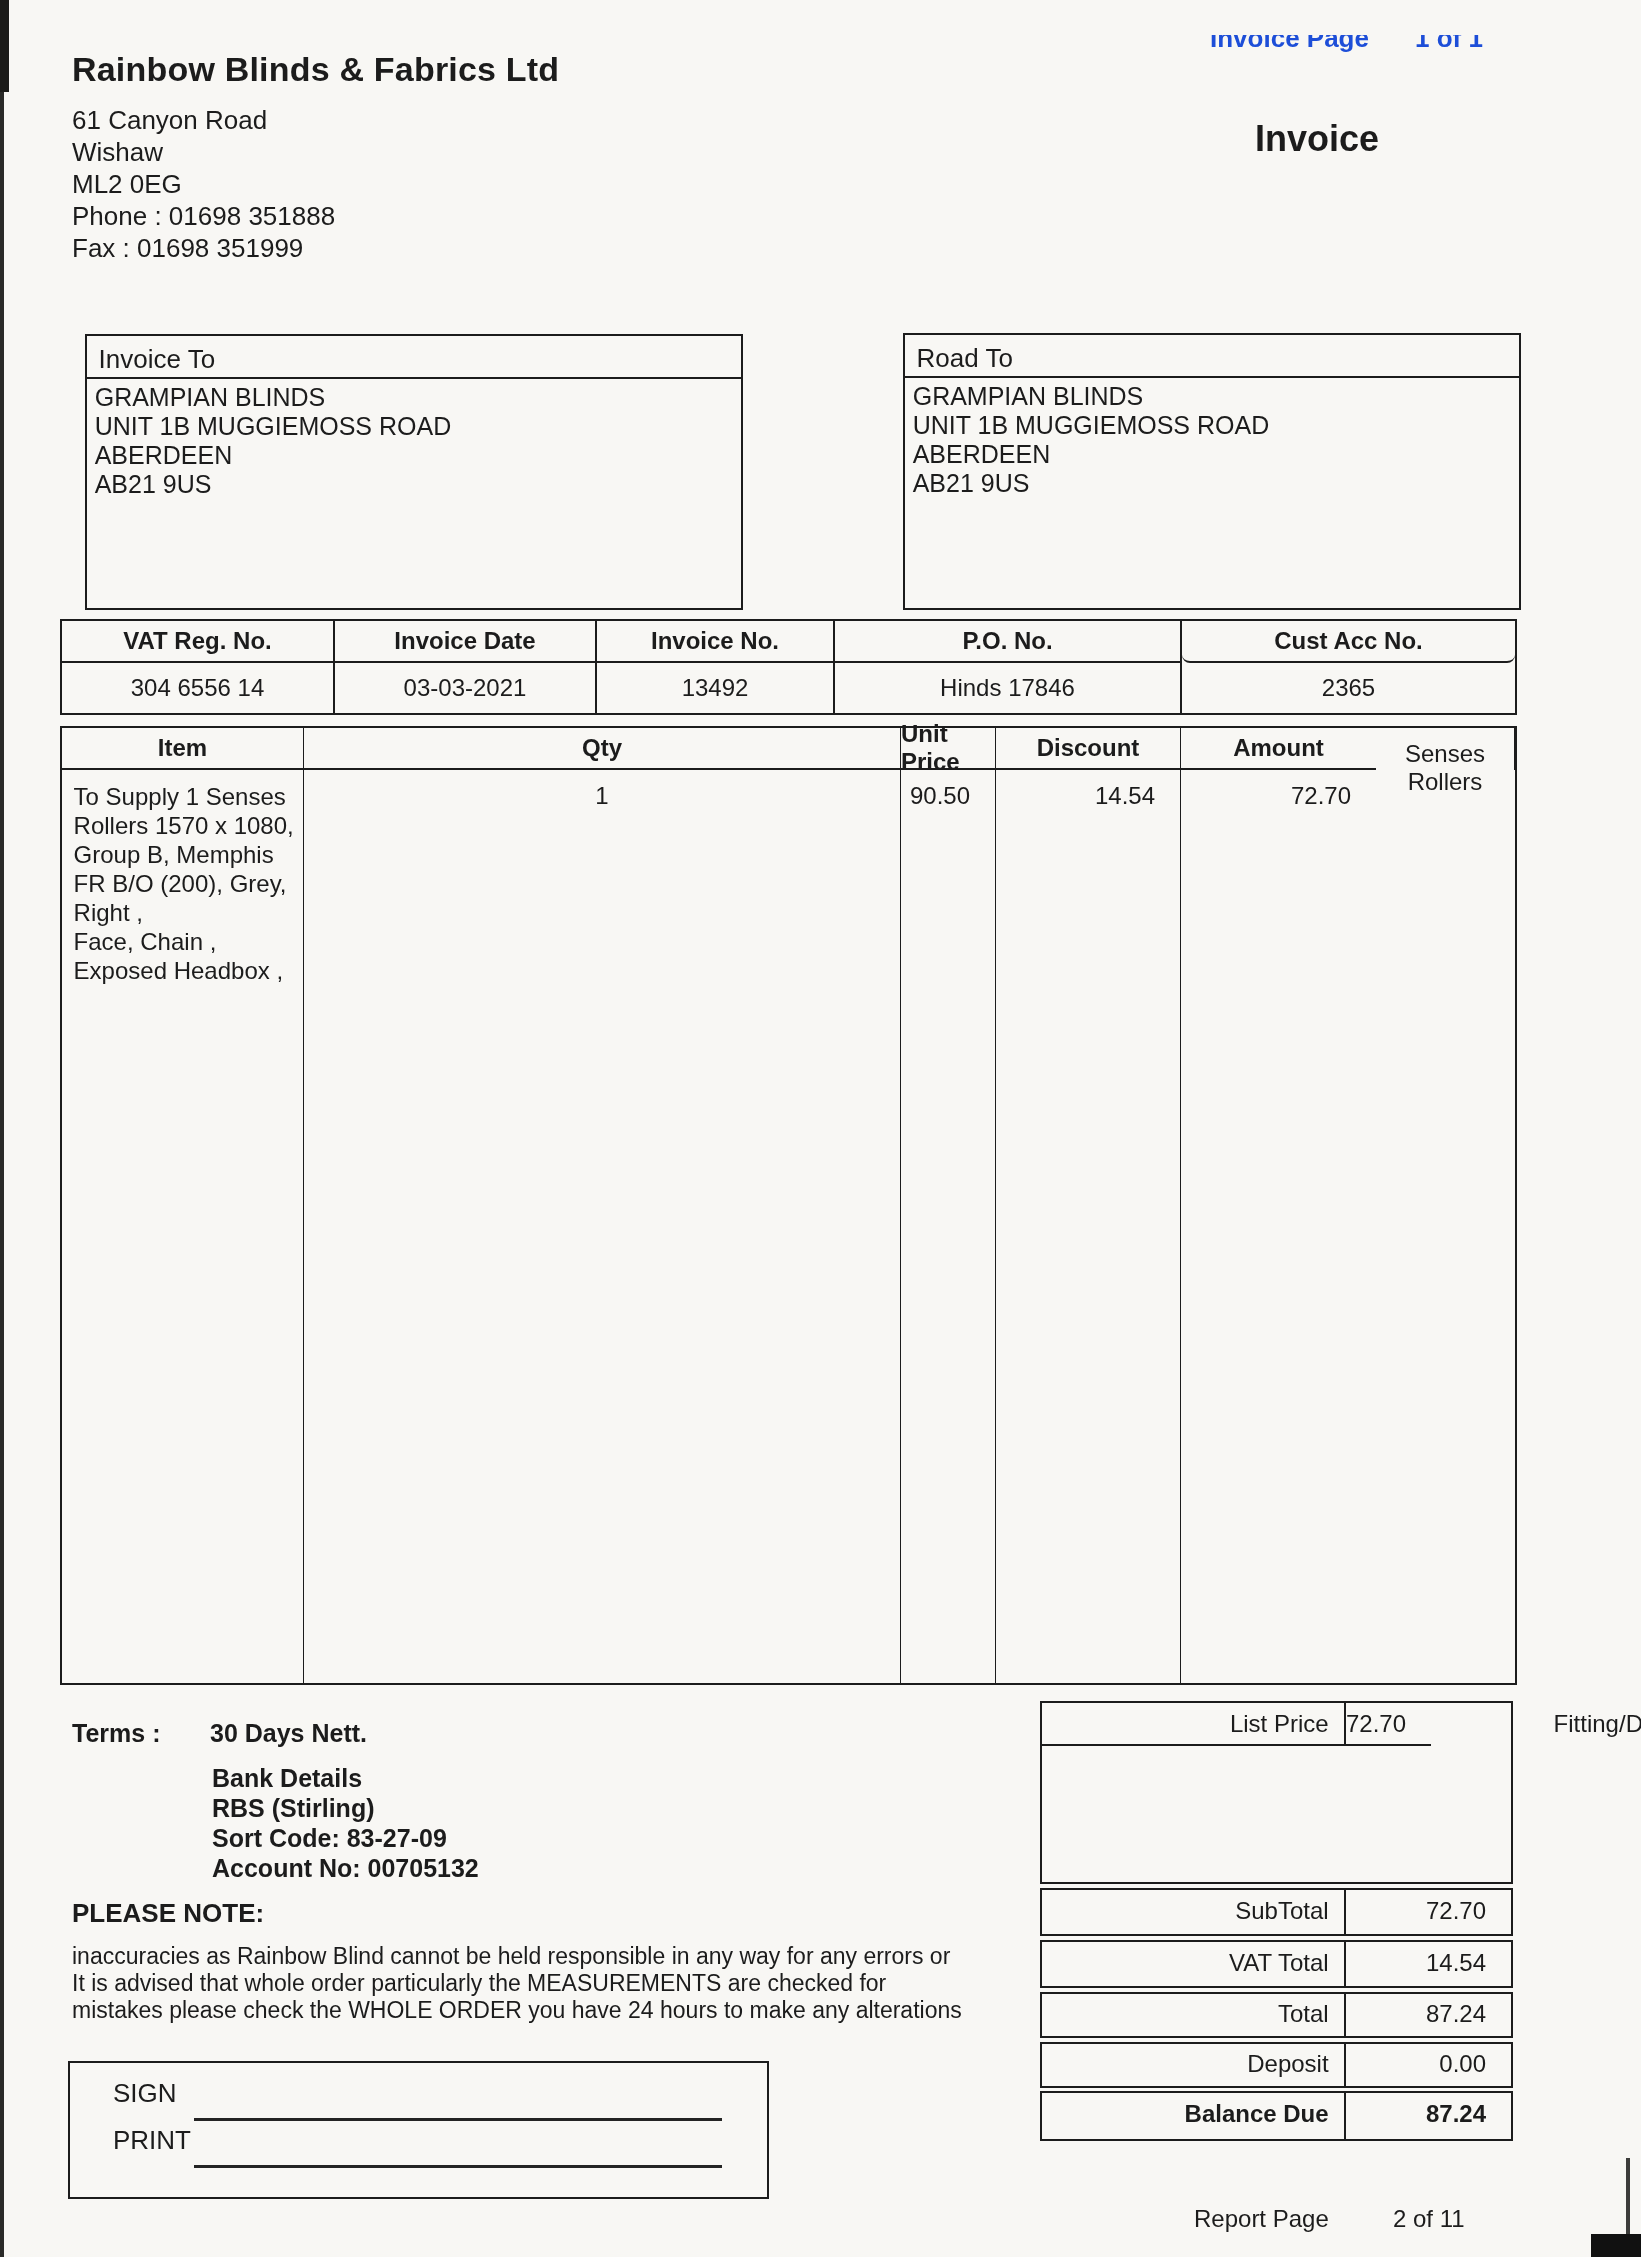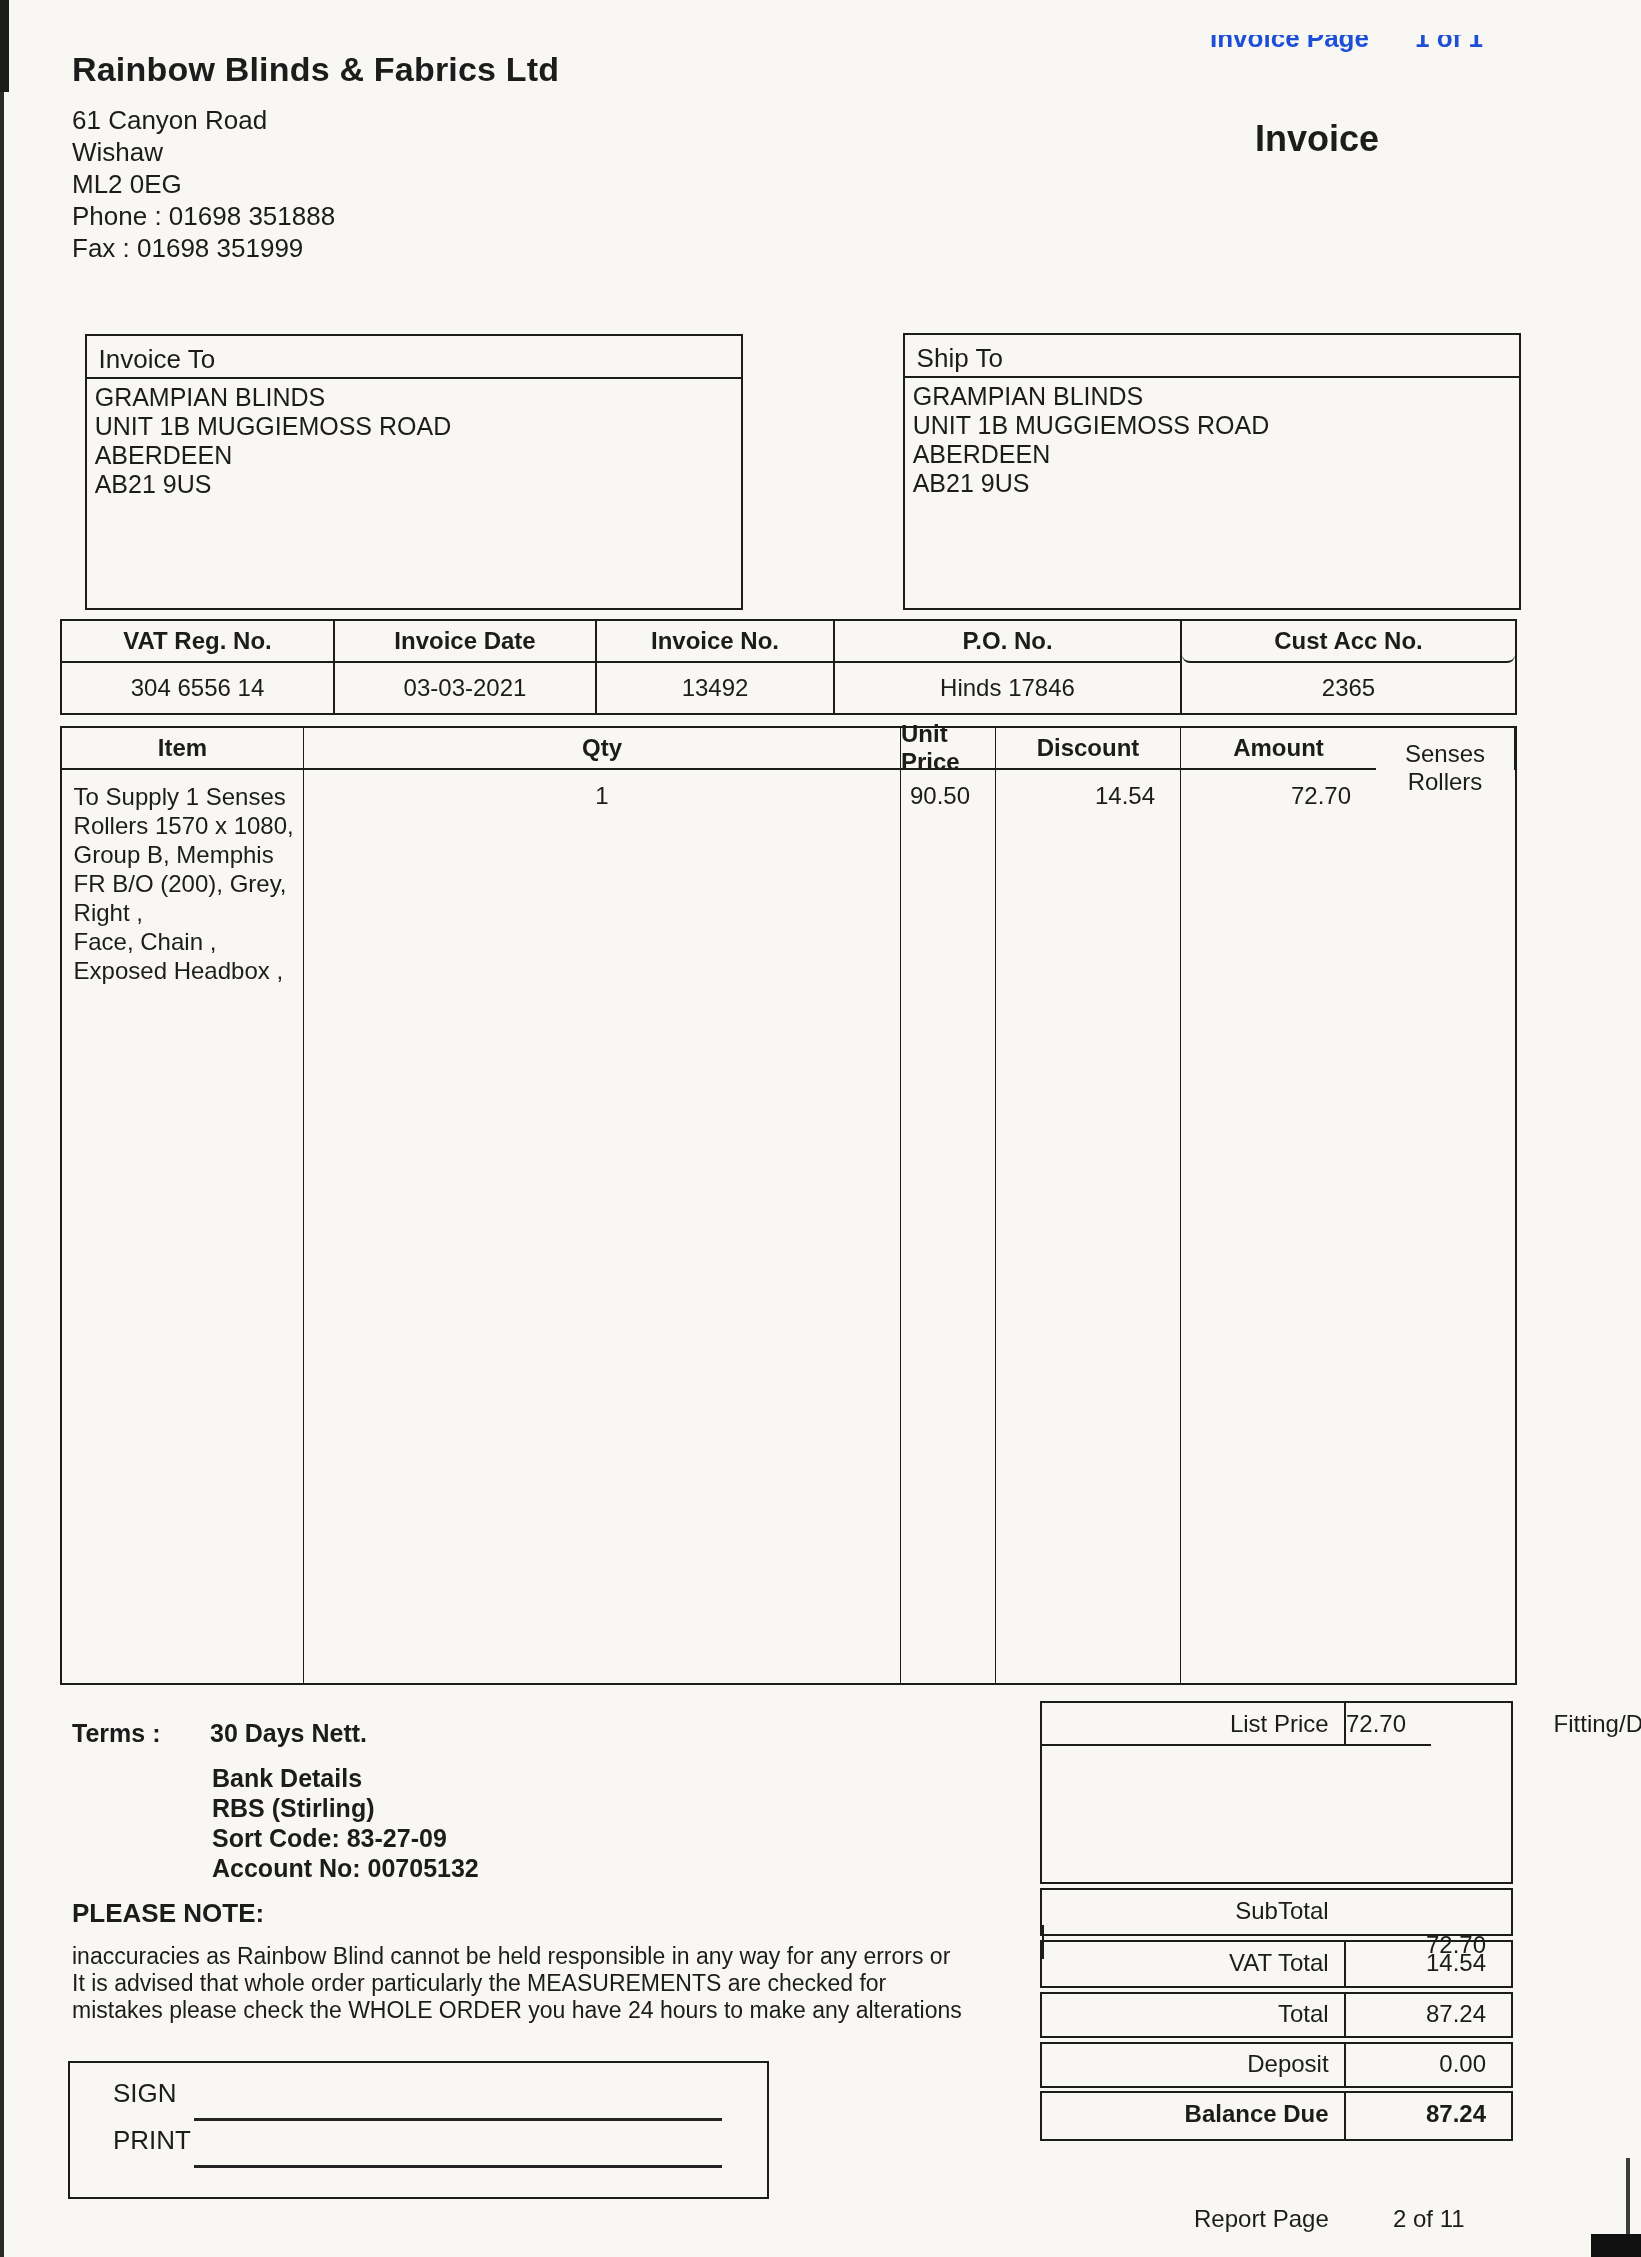--- a/index.html
+++ b/index.html
@@ -60,21 +60,21 @@
 
   
   .totals { left:1040px; top:1701px; width:473px; }
   .t-box { border:2.9px solid #1c1c1c; display:flex; margin-bottom:3.9px; }
   .t-row { display:flex; width:100%; }
   .t-label { width:302px; text-align:right; padding:6.8px 15.4px 0 0; font-size:24px; }
   .t-value { flex:1; border-left:2.9px solid #1c1c1c; text-align:right; padding:6.8px 25px 0 0; font-size:24px; }
   .t-a { height:183px; }
   .t-a .t-row.first { height:43px; border-bottom:2.9px solid #1c1c1c; }
   .t-a .t-row.second { flex:1; }
-  .t-b { height:48px;flex-direction:column; } .t-c { height:48px; } .t-d { height:46px; } .t-e { height:46px; }
+  .t-b { height:48px; } .t-c { height:48px; } .t-d { height:46px; } .t-e { height:46px; }
   .t-f { height:50px; } .t-f .t-label, .t-f .t-value { font-weight:bold; }
 
   
   .sign-box { left:68px; top:2061px; width:701px; height:138px; border:2.9px solid #1c1c1c; }
   .sign-label { position:absolute; left:43px; top:15.4px; font-size:26px; }
   .print-label { position:absolute; left:43px; top:62px; font-size:26px; }
   .sig-line { position:absolute; left:124px; width:528px; height:2.9px; background:#242424; }
   .sig-line-1 { top:55px; } .sig-line-2 { top:102px; }
 
   
@@ -114,21 +114,21 @@
     <div class="hd">Invoice To</div>
     <div class="bd">
       <div>GRAMPIAN BLINDS</div>
       <div>UNIT 1B MUGGIEMOSS ROAD</div>
       <div>ABERDEEN</div>
       <div>AB21 9US</div>
     </div>
   </div>
 
   <div class="abs addr-box box-ship-to">
-    <div class="hd">Ship To</div>
+    <div class="hd">Road To</div>
     <div class="bd">
       <div>GRAMPIAN BLINDS</div>
       <div>UNIT 1B MUGGIEMOSS ROAD</div>
       <div>ABERDEEN</div>
       <div>AB21 9US</div>
     </div>
   </div>
 
   <div class="abs meta-table">
     <div class="c h">VAT Reg. No.</div>

